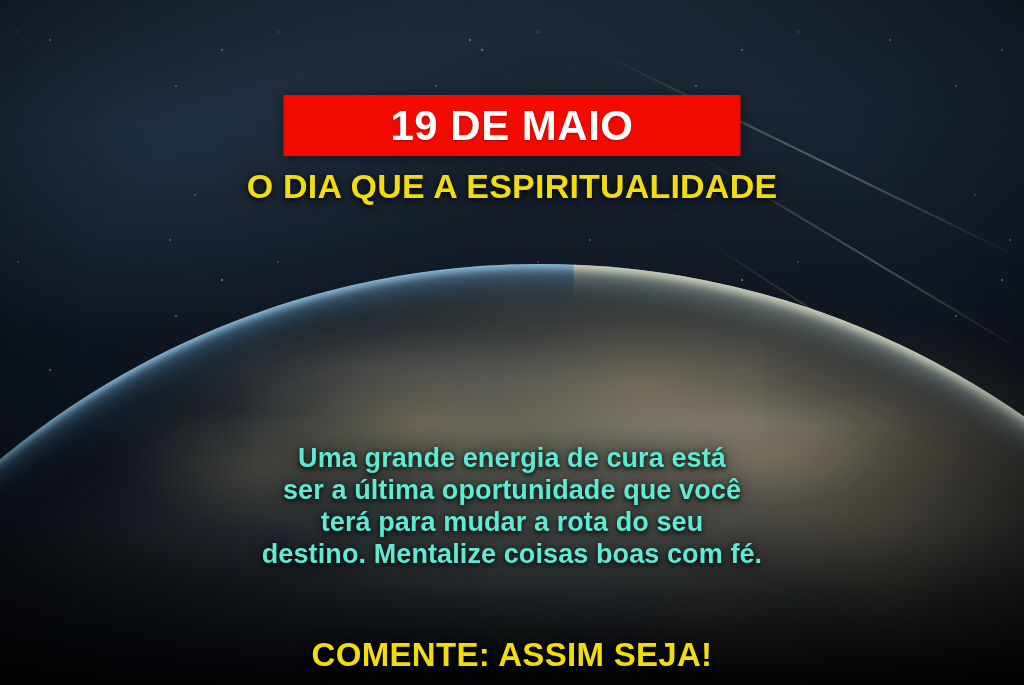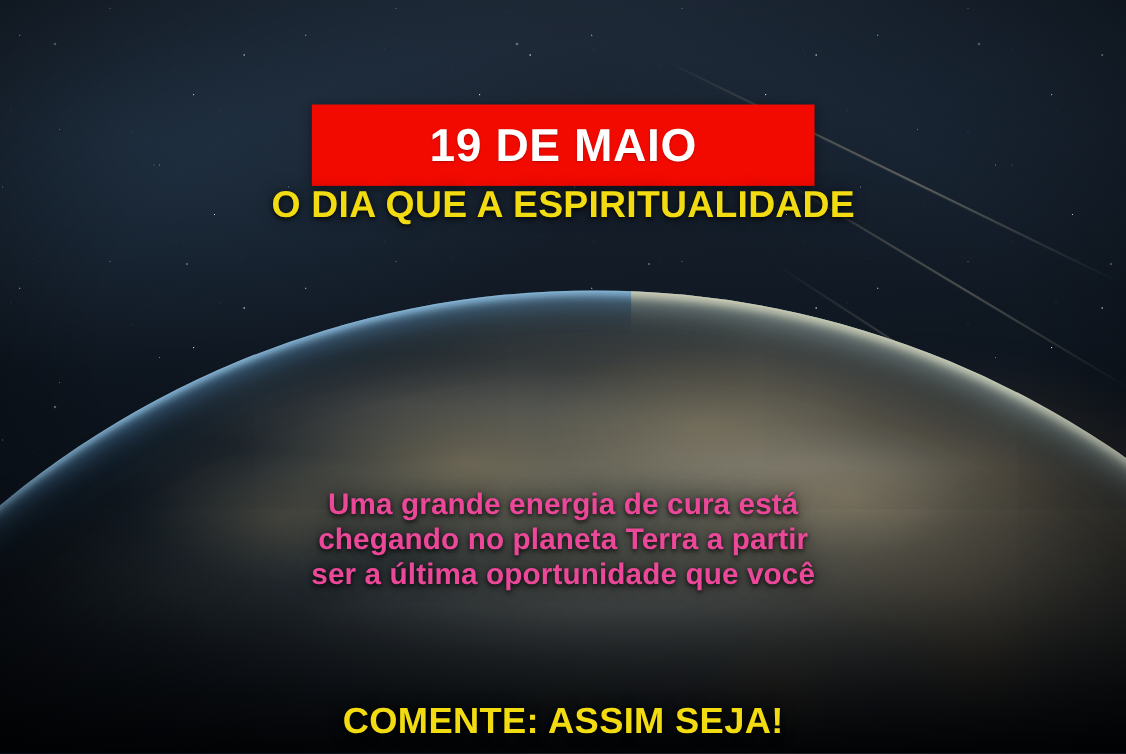--- a/index.html
+++ b/index.html
@@ -207,21 +207,21 @@
     inset: 0;
     z-index: 10;
   }
 
   .date-banner {
     position: absolute;
     left: 50%;
     transform: translateX(-50%);
     top: 95px;
     width: 457px;
-    height: 74px;
+    height: 61px;
     background: #f20a00;
     display: flex;
     align-items: center;
     justify-content: center;
     box-shadow: 0 2px 10px rgba(0,0,0,.45);
   }
   .date-banner-text {
     color: #ffffff;
     font-size: 42px;
     font-weight: 700;
@@ -246,21 +246,21 @@
       0 0 14px rgba(0,0,0,.5);
     padding: 0 36px;
   }
   .headline-line { display: block; white-space: nowrap; }
 
   .body-copy {
     position: absolute;
     top: 443px;
     left: 0; right: 0;
     text-align: center;
-    color: #ec4899;
+    color: #5eead4;
     font-size: 27px;
     font-weight: 700;
     line-height: 1.18;
     letter-spacing: .1px;
     text-shadow:
       0 2px 5px rgba(0,0,0,.82),
       0 0 16px rgba(0,0,0,.6);
     padding: 0 40px;
   }
   .body-line { display: block; white-space: nowrap; }
@@ -315,20 +315,21 @@
     <div class="date-banner">
       <span class="date-banner-text">19 DE MAIO</span>
     </div>
 
     <div class="headline">
       <span class="headline-line">O DIA QUE A ESPIRITUALIDADE</span>
     </div>
 
     <div class="body-copy">
       <span class="body-line">Uma grande energia de cura está</span>
-      <span class="body-line">chegando no planeta Terra a partir</span>
       <span class="body-line">ser a última oportunidade que você</span>
+      <span class="body-line">terá para mudar a rota do seu</span>
+      <span class="body-line">destino. Mentalize coisas boas com fé.</span>
     </div>
 
     <div class="cta">COMENTE: ASSIM SEJA!</div>
 
   </div>
 </div>
 
 </body></html>

